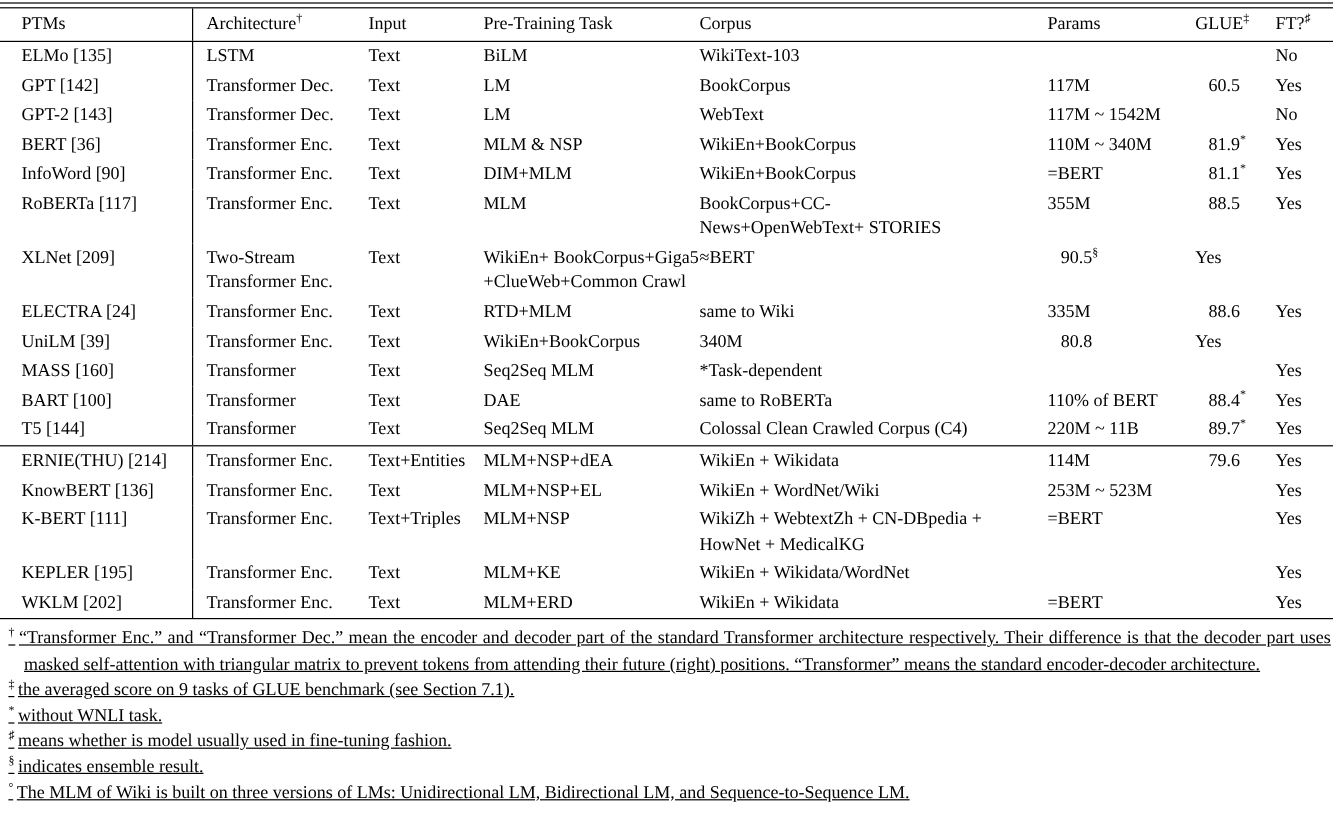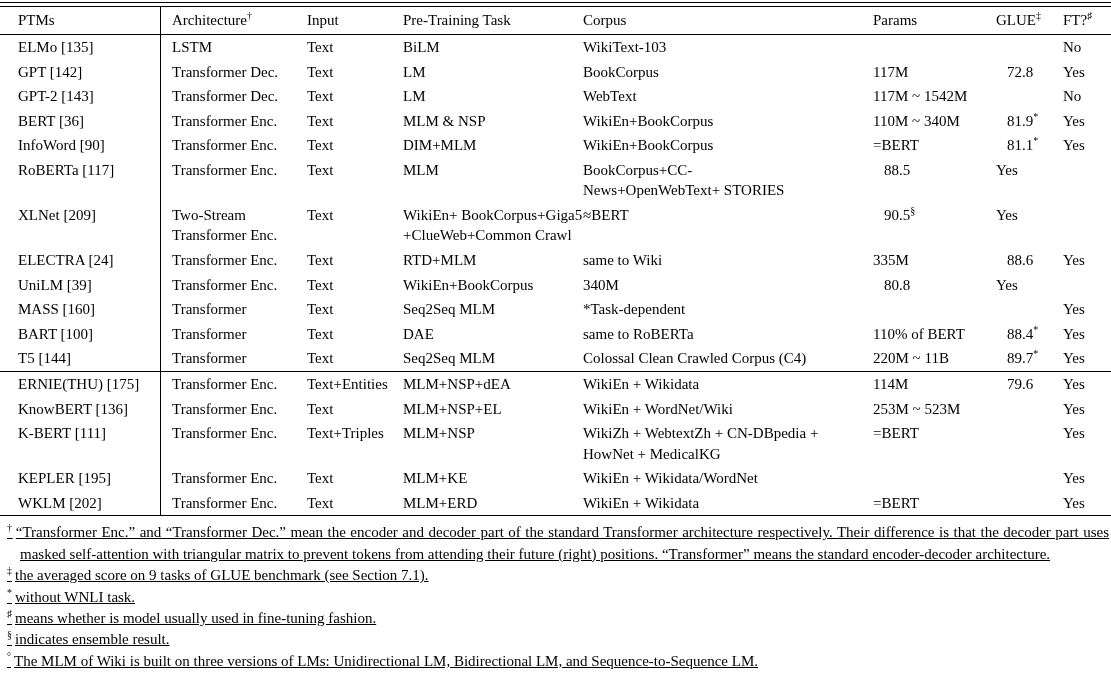--- a/index.html
+++ b/index.html
@@ -62,21 +62,21 @@
         <div class="cell c1"><span>GPT [142]</span></div>
         <div class="cell c2">
           <div class="line">Transformer Dec.</div>
         </div>
         <div class="cell c3"><span>Text</span></div>
         <div class="cell c4"><span>LM</span><sup></sup><span></span></div>
         <div class="cell c5">
           <div class="line">BookCorpus</div>
         </div>
         <div class="cell c6"><span>117M</span></div>
-        <div class="cell c7"><span>72.8</span><sup></sup></div>
+        <div class="cell c7"><span>60.5</span><sup></sup></div>
         <div class="cell c8"><span>Yes</span></div>
       </div>
       <div class="trow brow">
         <div class="cell c1"><span>GPT-2 [143]</span></div>
         <div class="cell c2">
           <div class="line">Transformer Dec.</div>
         </div>
         <div class="cell c3"><span>Text</span></div>
         <div class="cell c4"><span>LM</span><sup></sup><span></span></div>
         <div class="cell c5">
@@ -118,20 +118,21 @@
         <div class="cell c1"><span>RoBERTa [117]</span></div>
         <div class="cell c2">
           <div class="line">Transformer Enc.</div>
         </div>
         <div class="cell c3"><span>Text</span></div>
         <div class="cell c4"><span>MLM</span><sup></sup><span></span></div>
         <div class="cell c5">
           <div class="line">BookCorpus+CC-</div>
           <div class="line">News+OpenWebText+ STORIES</div>
         </div>
+        <div class="cell c6"><span>355M</span></div>
         <div class="cell c7"><span>88.5</span><sup></sup></div>
         <div class="cell c8"><span>Yes</span></div>
       </div>
       <div class="trow brow">
         <div class="cell c1"><span>XLNet [209]</span></div>
         <div class="cell c2">
           <div class="line">Two-Stream</div>
           <div class="line">Transformer Enc.</div>
         </div>
         <div class="cell c3"><span>Text</span></div>
@@ -206,21 +207,21 @@
         <div class="cell c3"><span>Text</span></div>
         <div class="cell c4"><span>Seq2Seq MLM</span><sup></sup><span></span></div>
         <div class="cell c5">
           <div class="line">Colossal Clean Crawled Corpus (C4)</div>
         </div>
         <div class="cell c6"><span>220M ~ 11B</span></div>
         <div class="cell c7"><span>89.7</span><sup>*</sup></div>
         <div class="cell c8"><span>Yes</span></div>
       </div>
       <div class="trow brow rule-above">
-        <div class="cell c1"><span>ERNIE(THU) [175]</span></div>
+        <div class="cell c1"><span>ERNIE(THU) [214]</span></div>
         <div class="cell c2">
           <div class="line">Transformer Enc.</div>
         </div>
         <div class="cell c3"><span>Text+Entities</span></div>
         <div class="cell c4"><span>MLM+NSP+dEA</span><sup></sup><span></span></div>
         <div class="cell c5">
           <div class="line">WikiEn + Wikidata</div>
         </div>
         <div class="cell c6"><span>114M</span></div>
         <div class="cell c7"><span>79.6</span><sup></sup></div>

